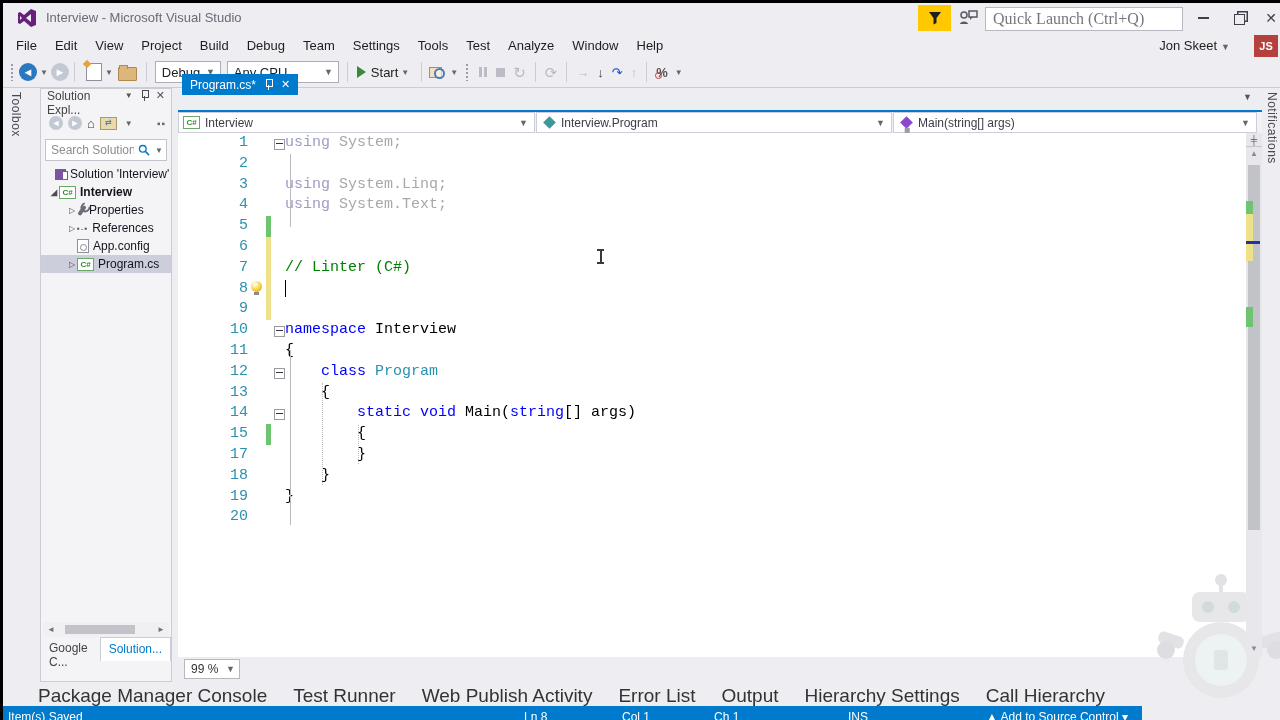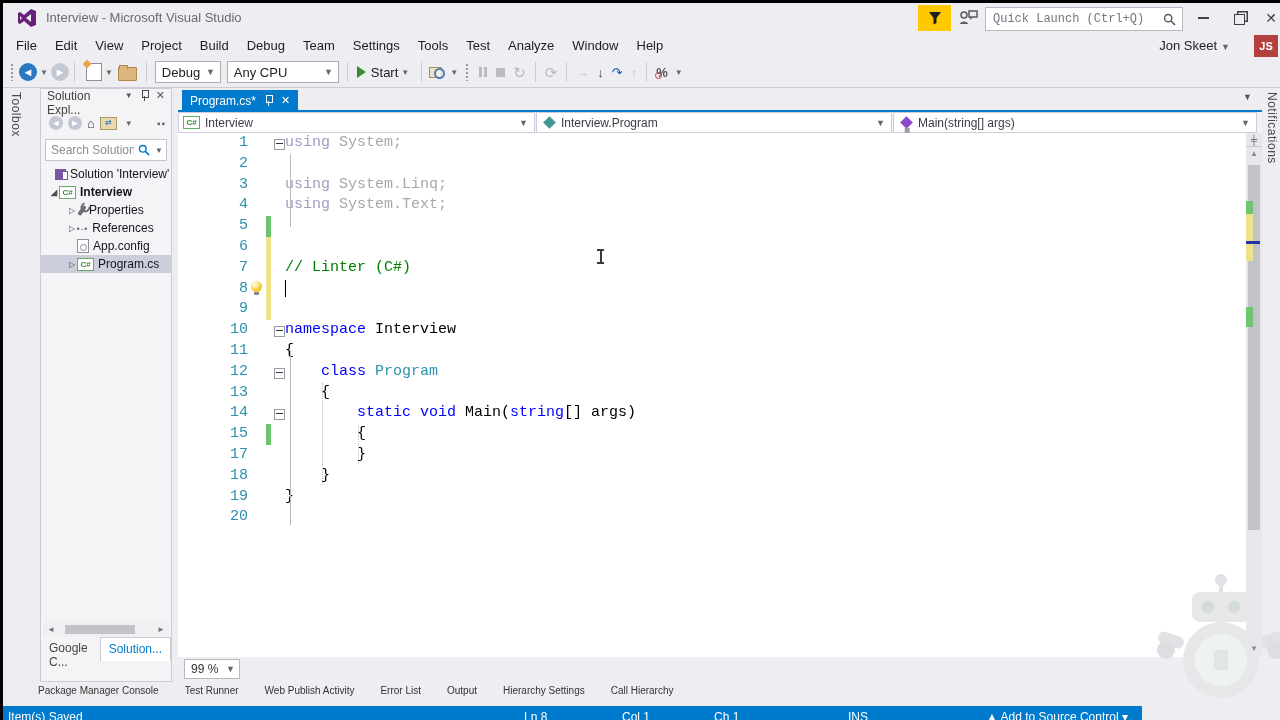--- a/index.html
+++ b/index.html
@@ -8,21 +8,21 @@
   .edge-top{position:absolute;left:0;top:0;width:1280px;height:3px;background:#000;z-index:50;}
   .edge-left{position:absolute;left:0;top:0;width:3px;height:720px;background:#000;z-index:50;}
 
   
   .titlebar{position:absolute;left:0;top:0;width:1280px;height:34px;background:#eeeef2;}
   .vslogo{position:absolute;left:18px;top:9px;width:20px;height:18px;}
   .title-text{position:absolute;left:46px;top:10px;font-size:13px;color:#6a6a75;white-space:nowrap;}
   .filter-btn{position:absolute;left:918px;top:5px;width:33px;height:26px;background:#ffc800;display:flex;align-items:center;justify-content:center;}
   .feedback-ic{position:absolute;left:958px;top:9px;width:20px;height:17px;}
   .ql{position:absolute;left:985px;top:7px;width:196px;height:22px;background:#fff;border:1px solid #b8b8c2;display:flex;align-items:center;}
-  .ql input{flex:1;border:none;outline:none;font-family:Liberation Mono, monospace;font-size:12px;color:#c2410c;padding:0 0 0 7px;background:transparent;}
+  .ql input{flex:1;border:none;outline:none;font-family:Liberation Serif, serif;font-size:16px;color:#c2410c;padding:0 0 0 7px;background:transparent;}
   .ql input::placeholder{color:#767680;}
   .ql .mag{margin:0 6px 0 2px;}
   .winbtn{position:absolute;top:8px;width:30px;height:20px;display:flex;align-items:center;justify-content:center;color:#3f3f46;}
   .wb-min{left:1188px;}.wb-rest{left:1224px;}.wb-close{left:1256px;font-size:14px;}
   .wb-min i{display:block;width:11px;height:2px;background:#3f3f46;}
   .wb-rest i{display:block;width:9px;height:9px;border:1.5px solid #3f3f46;box-shadow:3px -3px 0 -1.5px #eeeef2,3px -3px 0 0 #3f3f46;margin-top:3px;}
 
   
   .menubar{position:absolute;left:0;top:34px;width:1280px;height:23px;display:flex;align-items:center;padding-left:7px;font-size:13px;color:#1e1e1e;}
   .menu-item{padding:3px 9px;white-space:nowrap;}
@@ -87,21 +87,21 @@
   .cfg-ic::after{content:"";position:absolute;left:2px;top:4px;width:5px;height:5px;border:1.5px solid #8a8a95;border-radius:50%;}
   .se-hscroll{position:absolute;left:2px;right:2px;bottom:44px;height:15px;background:#f0f0f3;display:flex;align-items:center;}
   .se-hscroll .ar{font-size:8px;color:#717178;padding:0 4px;}
   .se-hscroll .thumb{width:70px;height:9px;background:#c2c3c9;margin-left:6px;}
   .se-hscroll .spacer{flex:1;}
   .se-tabs{position:absolute;left:0px;right:0;bottom:20px;height:24px;display:flex;font-size:12px;}
   .se-tab{padding:4px 8px;color:#444;}
   .se-tab.active{background:#fff;color:#007acc;border:1px solid #ccccd5;border-bottom:none;}
 
   
-  .doc-tab{position:absolute;left:182px;top:90px;height:21px;background:#007acc;color:#fff;display:flex;align-items:center;font-size:12px;padding:0 8px;gap:8px;}
+  .doc-tab{position:absolute;left:182px;top:74px;height:21px;background:#007acc;color:#fff;display:flex;align-items:center;font-size:12px;padding:0 8px;gap:8px;}
   .tab-pin{width:9px;height:11px;position:relative;}
   .tab-pin::before{content:"";position:absolute;left:2px;top:0;width:5px;height:6px;border:1px solid #fff;}
   .tab-pin::after{content:"";position:absolute;left:4px;top:6px;width:1px;height:5px;background:#fff;}
   .tab-close{font-size:11px;}
   .doclist-caret{position:absolute;left:1243px;top:92px;font-size:9px;color:#555;}
   .navbar{position:absolute;left:178px;top:110px;width:1084px;height:23px;border-top:2px solid #007acc;background:#f2f2f5;box-sizing:border-box;display:flex;}
   .nav-combo{height:21px;background:#fff;border:1px solid #cccedb;box-sizing:border-box;display:flex;align-items:center;font-size:12px;color:#3c3c46;padding-left:4px;}
   .nav-combo .cc{margin-left:auto;color:#666;font-size:9px;padding:0 6px;}
   .nc1{width:357px;}.nc2{width:356px;margin-left:1px;}.nc3{width:364px;margin-left:1px;}
   .class-ic{display:inline-block;width:9px;height:9px;background:#3f9797;transform:rotate(45deg);margin:0 7px 0 4px;}
@@ -143,21 +143,21 @@
   .mark.g1{top:68px;height:13px;background:#6fc56f;}
   .mark.y1{top:81px;height:47px;background:#efe18a;}
   .mark.g2{top:174px;height:20px;background:#6fc56f;}
   .mark.caretmk{top:108px;height:3px;width:14px;background:#2233aa;}
 
   .zoom-combo{position:absolute;left:184px;top:659px;width:56px;height:20px;background:#fff;border:1px solid #b7b7c0;box-sizing:border-box;display:flex;align-items:center;font-size:12px;color:#333;padding-left:6px;}
   .zoom-combo .cc{margin-left:auto;color:#666;font-size:9px;padding-right:4px;}
 
   
   .panel-tabs{position:absolute;left:0;top:682px;width:1280px;height:24px;background:#eeeef2;display:flex;padding-left:38px;gap:26px;box-sizing:border-box;}
-  .ptab{font-size:10px;color:#333;padding-top:3px;}
+  .ptab{font-size:19px;color:#333;padding-top:3px;}
   .ptab .ubar{height:5px;background:#c6c6cc;margin-top:3px;border-radius:1px;}
   .statusbar{position:absolute;left:0;top:706px;width:1142px;height:14px;background:#007acc;color:#fff;font-size:12px;overflow:hidden;z-index:10;}
   .sb-item{position:absolute;top:4px;white-space:nowrap;}
 
   .robot{position:absolute;left:1156px;top:572px;z-index:1;}
 </style>
 </head>
 <body>
 
 <div class="screen">

